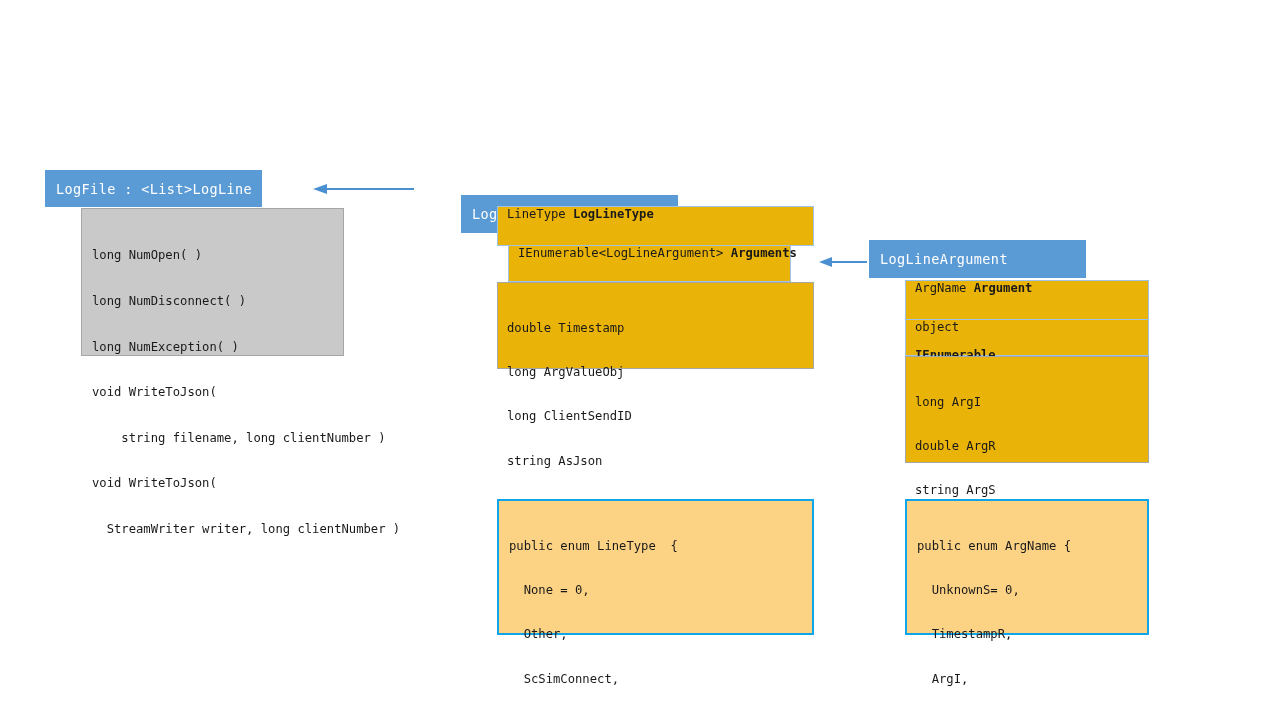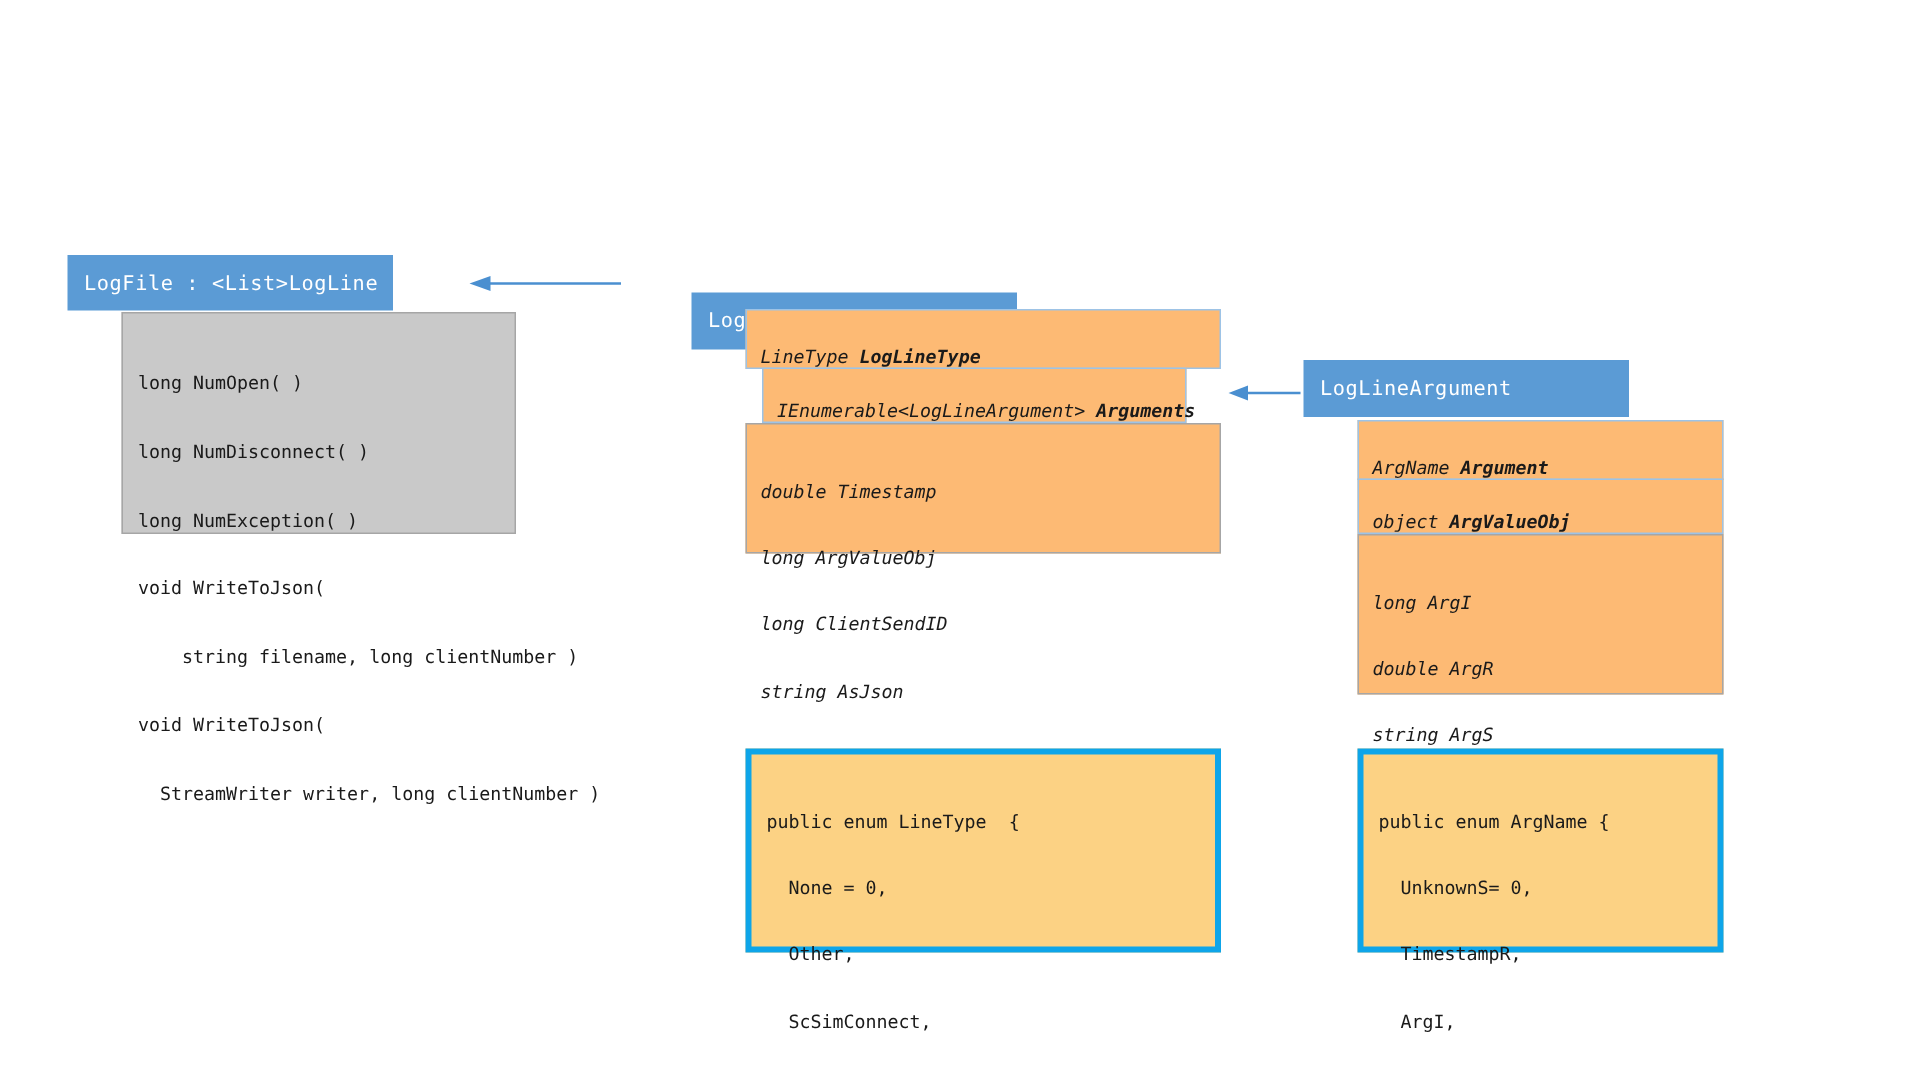--- a/index.html
+++ b/index.html
@@ -48,46 +48,45 @@
     line-height: 15.2px;
     color: #1a1a1a;
     white-space: pre;
     padding: 9px 0 0 10px;
   }
   .gray-body .line { display: block; }
 
   
   .compartment {
     position: absolute;
-    background: #fdba74;
+    background: #eab308;
     box-sizing: border-box;
     font-family: "DejaVu Sans Mono", monospace;
     font-size: 12.2px;
     color: #1a1a1a;
     white-space: pre;
     display: flex;
-    align-items: flex-end;
+    align-items: flex-start;
     padding-left: 9px;
-    font-style: italic;
   }
   .compartment.blue-edge { border: 1px solid #9dc3e6; }
   .compartment.gray-edge { border: 1px solid #a6a6a6; }
   .compartment.list {
     display: block;
     line-height: 14.8px;
     padding-top: 8px;
   }
   .compartment .line { display: block; }
   .compartment b { font-weight: bold; }
 
   
   .enum-note {
     position: absolute;
     background: #fcd284;
-    border: 4px solid #0ea5e9;
+    border: 2px solid #0ea5e9;
     box-sizing: border-box;
     font-family: "DejaVu Sans Mono", monospace;
     font-size: 12.2px;
     line-height: 14.8px;
     color: #1a1a1a;
     white-space: pre;
     padding: 8px 0 0 10px;
   }
   .enum-note .line { display: block; }
 
@@ -136,22 +135,22 @@
   </div>
 
   <div class="class-header" style="left:869px; top:240px; width:217px; height:38px;">
     <span>LogLineArgument</span>
   </div>
 
   <div class="compartment blue-edge" style="left:905px; top:280px; width:244px; height:40px;">
     <span>ArgName</span><span> </span><b>Argument</b>
   </div>
 
-  <div class="compartment blue-edge" style="left:905px; top:319px; width:244px; height:37px;">
-    <span>object</span><span> </span><b>ArgValueObj</b>
+  <div class="compartment blue-edge" style="left:905px; top:319px; width:244px; height:37px;flex-direction:column;">
+    <span>object</span><span> </span><b>IEnumerable</b>
   </div>
 
   <div class="compartment gray-edge list" style="left:905px; top:356px; width:244px; height:107px;">
     <span class="line">long ArgI</span>
     <span class="line">double ArgR</span>
     <span class="line">string ArgS</span>
     <span class="line">bool ArgB</span>
     <span class="line">string AsJson</span>
   </div>
 

